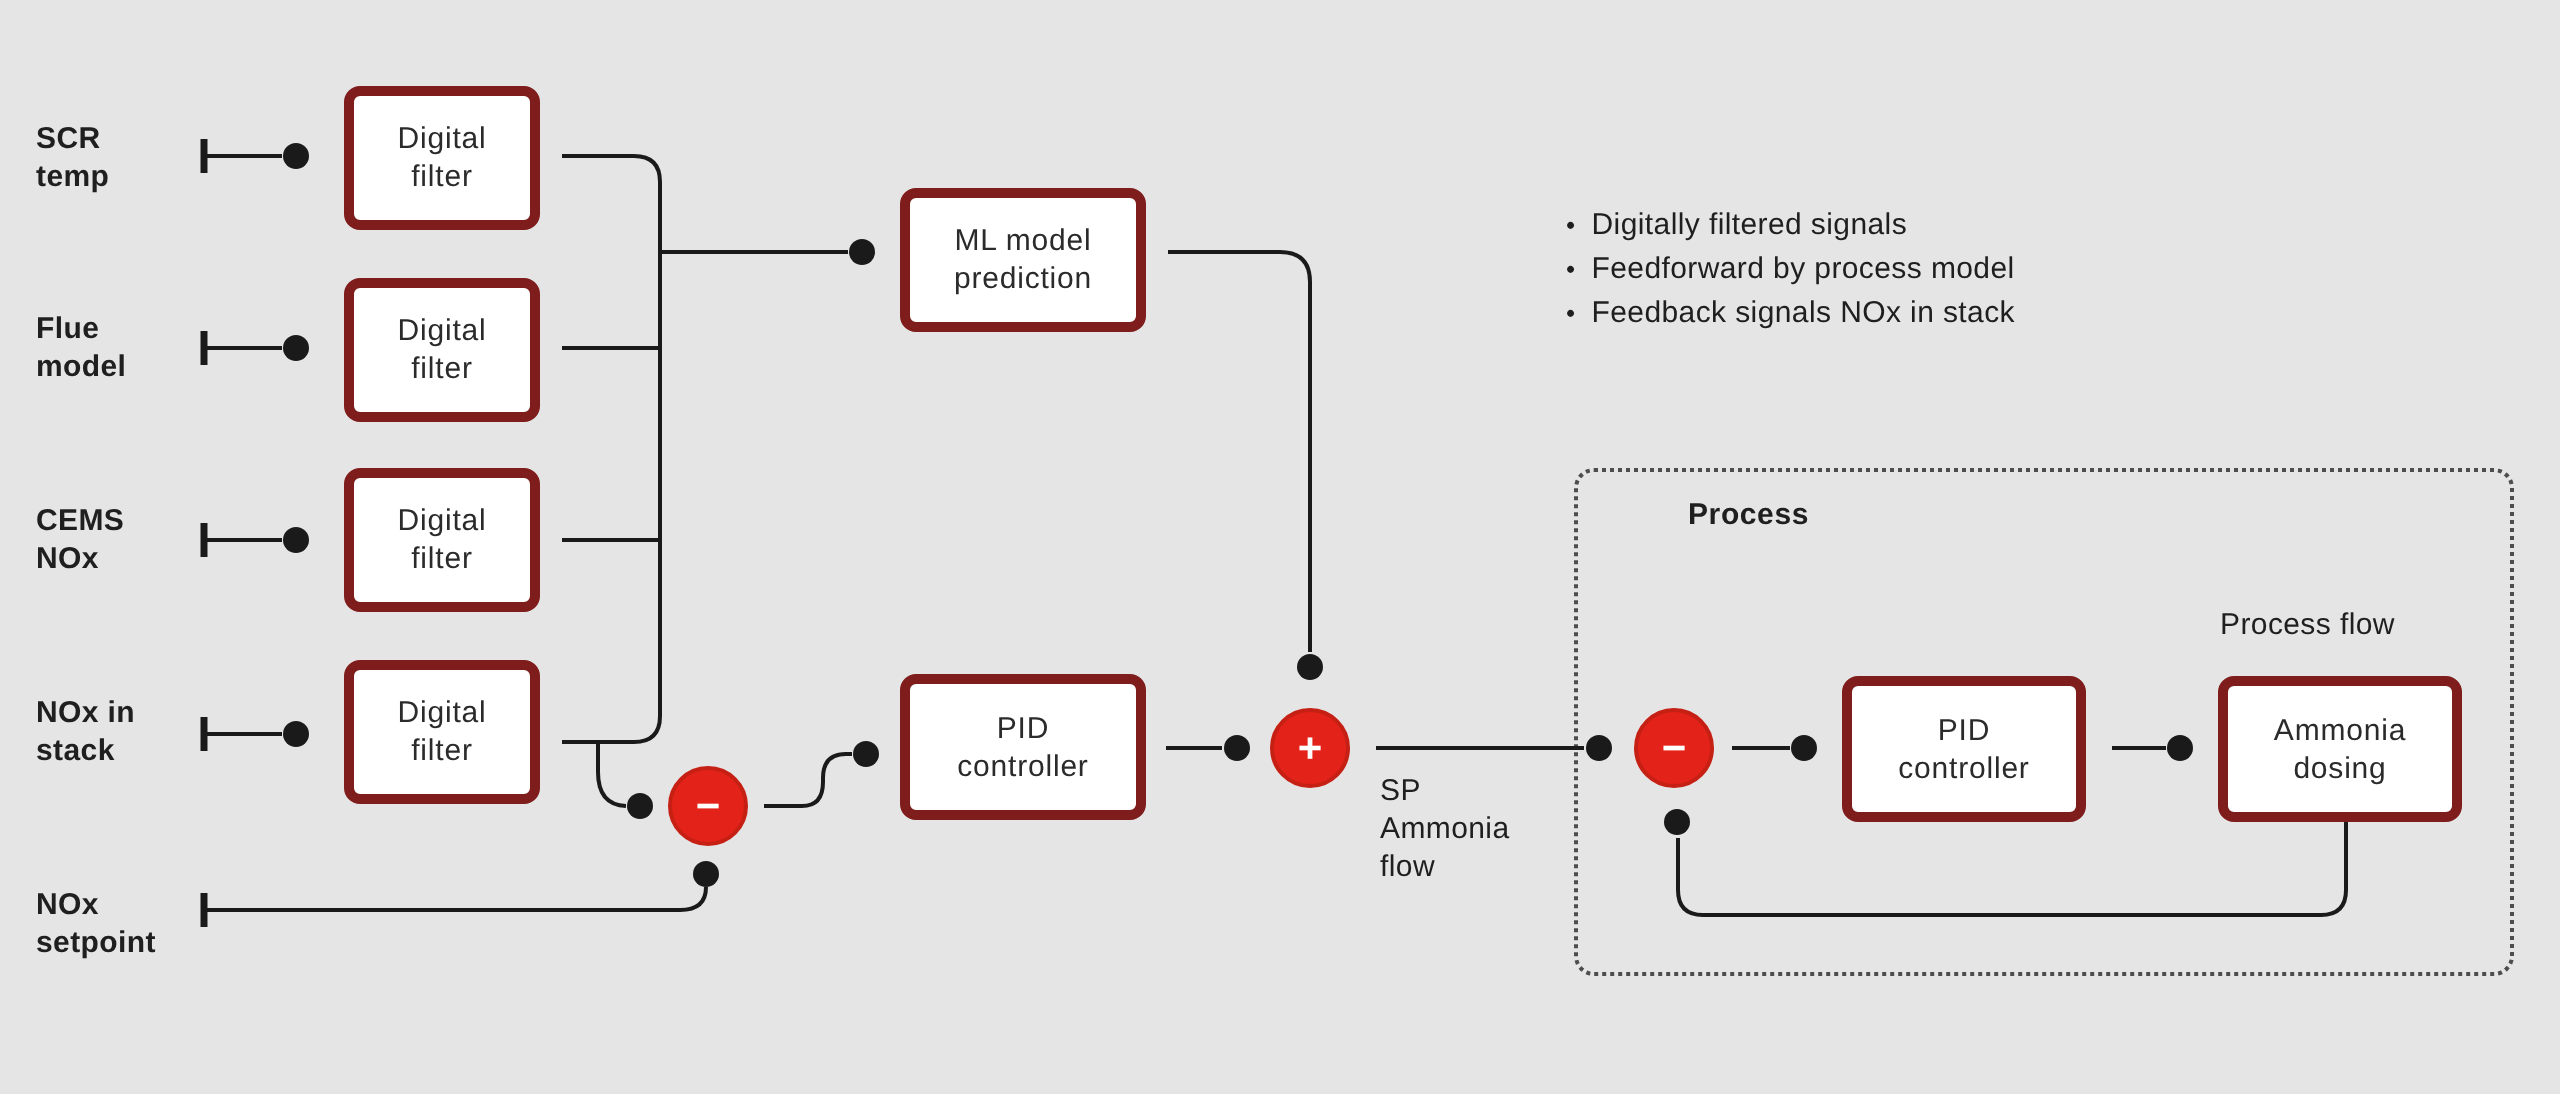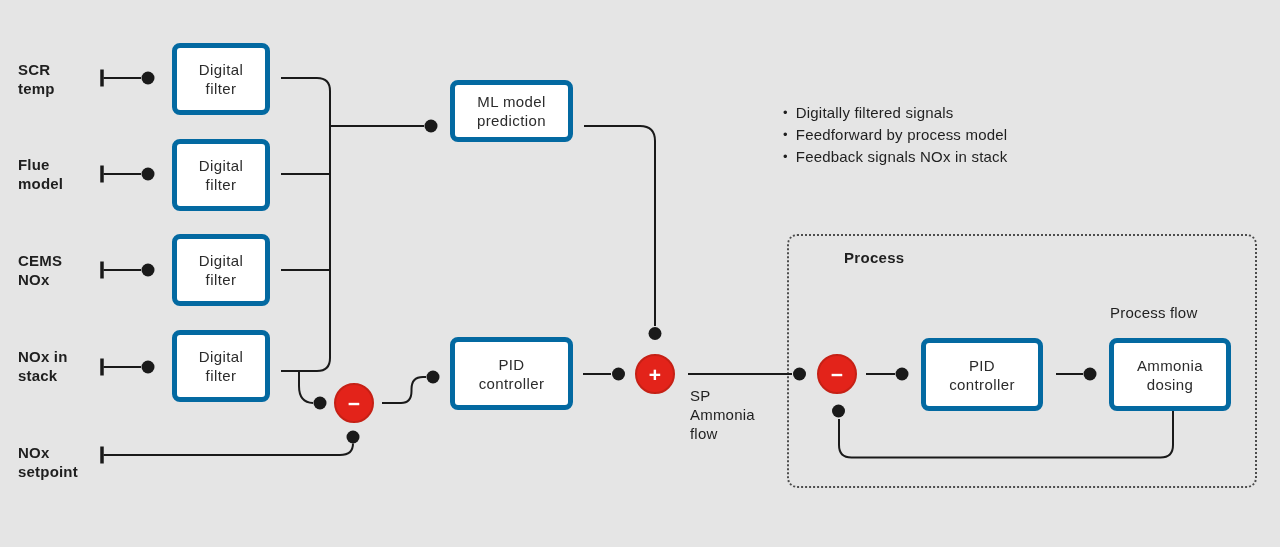--- a/index.html
+++ b/index.html
@@ -19,21 +19,21 @@
     border: 2px dotted #4d4d4d;
     border-radius: 10px;
     background: transparent;
     z-index: 1;
   }
   .block {
     position: absolute;
     display: flex; align-items: center; justify-content: center;
     text-align: center;
     background: #ffffff;
-    border: 5px solid #0369a1;
+    border: 5px solid #7f1d1d;
     border-radius: 8px;
     font-size: 15px; line-height: 19px; letter-spacing: 0.4px;
     color: #2b2b2b;
     z-index: 3;
   }
   .pre { white-space: pre-line; }
   .junction {
     position: absolute;
     width: 40px; height: 40px;
     border-radius: 50%;
@@ -154,21 +154,21 @@
   </div>
   <div class="block" style="left:172px; top:234px; width:98px; height:72px">
     <span class="pre">Digital
 filter</span>
   </div>
   <div class="block" style="left:172px; top:330px; width:98px; height:72px">
     <span class="pre">Digital
 filter</span>
   </div>
 
-  <div class="block" style="left:450px; top:80px; width:123px; height:62px">
+  <div class="block" style="left:450px; top:94px; width:123px; height:72px">
     <span class="pre">ML model
 prediction</span>
   </div>
   <div class="block" style="left:450px; top:337px; width:123px; height:73px">
     <span class="pre">PID
 controller</span>
   </div>
 
   <div class="junction" style="left:334px; top:383px">
     <span>−</span>

